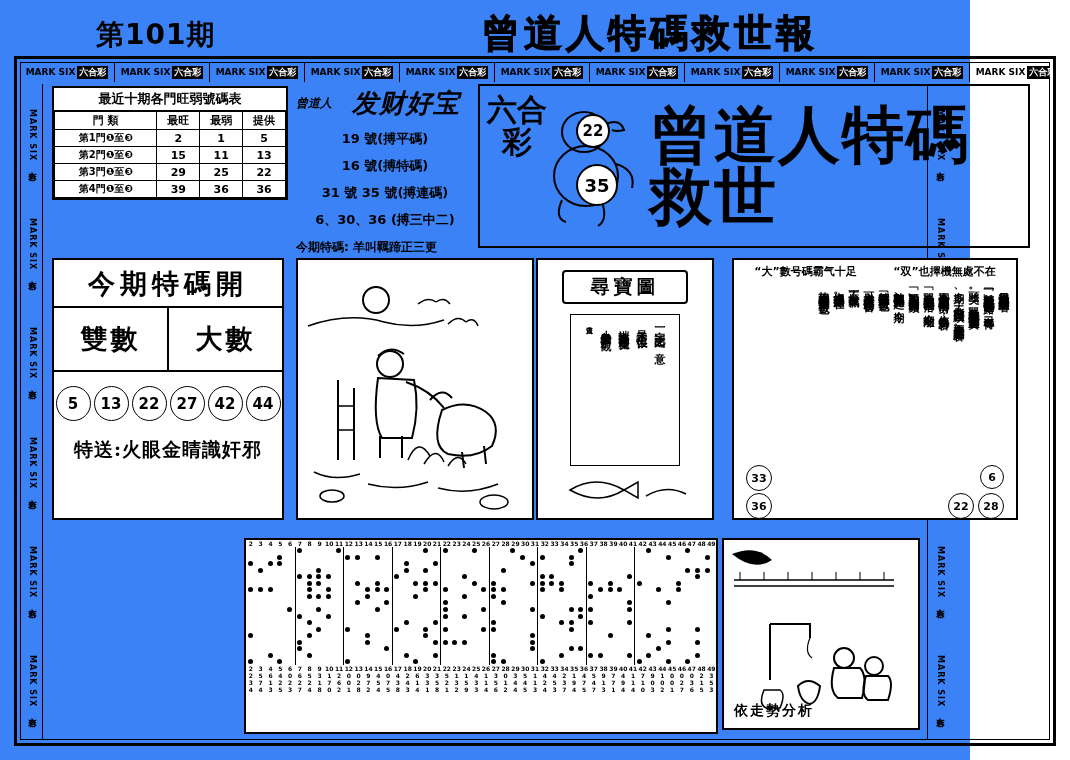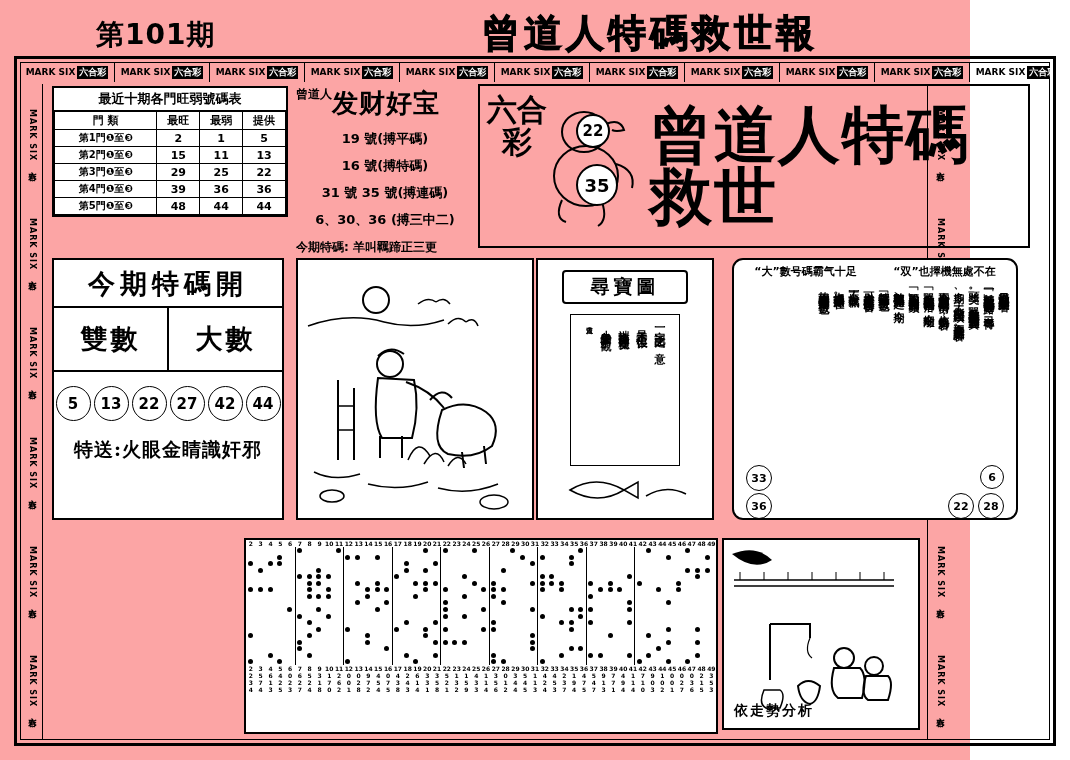--- a/index.html
+++ b/index.html
@@ -1,17 +1,17 @@
 <!DOCTYPE html>
 <html><head>
 <meta charset="utf-8">
 <style>
   html,body{margin:0;padding:0;background:#fff;}
   body{width:1070px;height:760px;font-family:"DejaVu Sans","Liberation Sans",sans-serif;color:#000;overflow:hidden;}
-  .page{position:relative;width:970px;height:760px;background:#fca5a5;}
+  .page{position:relative;width:970px;height:760px;background:#3b82f6;}
 
   
   .issue{position:absolute;left:96px;top:16px;font-size:28px;font-weight:bold;letter-spacing:1px;}
   .masthead{position:absolute;left:318px;top:8px;width:500px;text-align:right;font-size:38px;font-weight:bold;letter-spacing:4px;font-family:"DejaVu Serif","Liberation Serif",serif;
      -webkit-text-stroke:1px #000;}
 
   
   .frame{position:absolute;left:14px;top:56px;width:1042px;height:690px;border:3px solid #000;box-sizing:border-box;}
   .frame:before{content:"";position:absolute;left:3px;top:3px;right:3px;bottom:3px;border:1px solid #000;}
 
@@ -30,21 +30,21 @@
   
   .tbl-box{position:absolute;left:8px;top:0px;width:232px;border:2px solid #000;background:#fff;}
   .tbl-title{text-align:center;font-size:13px;font-weight:bold;border-bottom:1px solid #000;padding:2px 0;font-family:"DejaVu Serif",serif;}
   table.t1{border-collapse:collapse;width:100%;font-size:11px;}
   table.t1 td,table.t1 th{border:1px solid #000;text-align:center;padding:1px 0;font-weight:bold;}
   table.t1 th{font-size:11px;}
   table.t1 td.lab{font-size:10px;}
 
   
   .mid-top{position:absolute;left:252px;top:0px;width:178px;height:160px;}
-  .mid-top .m-head{display:flex;align-items:flex-start;gap:0;}
+  .mid-top .m-head{display:flex;align-items:center;gap:20px;font-style:italic;}
   .mid-top .m-head .small{font-size:12px;font-weight:bold;}
   .mid-top .m-head .big{font-size:26px;font-weight:bold;font-family:"DejaVu Serif",serif;letter-spacing:1px;}
   .mid-top .row{font-size:13px;font-weight:bold;margin-top:9px;text-align:center;}
   .mid-top .last{font-size:12px;font-weight:bold;margin-top:10px;}
 
   
   .logo-box{position:absolute;left:434px;top:-2px;width:548px;height:160px;border:2px solid #000;overflow:hidden;}
   .liuhecai{position:absolute;left:6px;top:8px;width:62px;font-size:30px;font-weight:bold;line-height:32px;text-align:center;font-family:"DejaVu Serif",serif;}
   .ball{position:absolute;border:2px solid #000;border-radius:50%;display:flex;align-items:center;justify-content:center;font-weight:bold;background:#fff;}
   .bigtext{position:absolute;font-family:"DejaVu Serif","Liberation Serif",serif;font-weight:bold;}
@@ -63,21 +63,21 @@
 
   
   .paint{left:252px;top:172px;width:238px;height:262px;}
   
   .scroll{left:492px;top:172px;width:178px;height:262px;}
   .scroll .sc-title{margin:10px auto 0;width:122px;height:30px;border:2px solid #000;border-radius:4px;display:flex;align-items:center;justify-content:center;font-size:19px;font-weight:bold;letter-spacing:4px;font-family:"DejaVu Serif",serif;}
   .scroll .inner{margin:10px auto 0;width:108px;height:150px;border:1.5px solid #000;position:relative;}
   .vcol{writing-mode:vertical-rl;font-size:11px;font-weight:bold;letter-spacing:2px;}
 
   
-  .tcol{left:688px;top:172px;width:286px;height:262px;border-radius:11px;}
+  .tcol{left:688px;top:172px;width:286px;height:262px;}
   .tcol .heads{display:flex;justify-content:space-around;font-size:11px;font-weight:bold;padding:4px 2px 2px;}
   .tcol .body{display:flex;flex-direction:row-reverse;justify-content:flex-start;gap:2px;padding:2px 6px;height:178px;}
   .tcol .body .vcol{font-size:11px;line-height:13px;letter-spacing:1px;}
   .tcol .balls{position:relative;height:60px;}
 
   
   .grid{position:absolute;left:200px;top:452px;width:470px;height:192px;border:2px solid #000;background:#fff;overflow:hidden;}
   .grid .hdrow,.grid .ftrow{display:flex;font-size:6px;font-weight:bold;}
   .grid .hdrow span,.grid .ftrow span{flex:1;text-align:center;}
   .dots{position:relative;height:118px;}
@@ -194,26 +194,20 @@
               <td class="lab">第3門❶至❸</td>
               <td class="">29</td>
               <td class="">25</td>
               <td class="">22</td>
             </tr>
             <tr>
               <td class="lab">第4門❶至❸</td>
               <td class="">39</td>
               <td class="">36</td>
               <td class="">36</td>
-            </tr>
-            <tr>
-              <td class="lab">第5門❶至❸</td>
-              <td class="">48</td>
-              <td class="">44</td>
-              <td class="">44</td>
             </tr>
           </tbody>
       </table>
     </div>
 
     <div class="mid-top">
       <div class="m-head">
         <span class="small">曾道人</span>
         <span class="big">发财好宝</span>
       </div>

